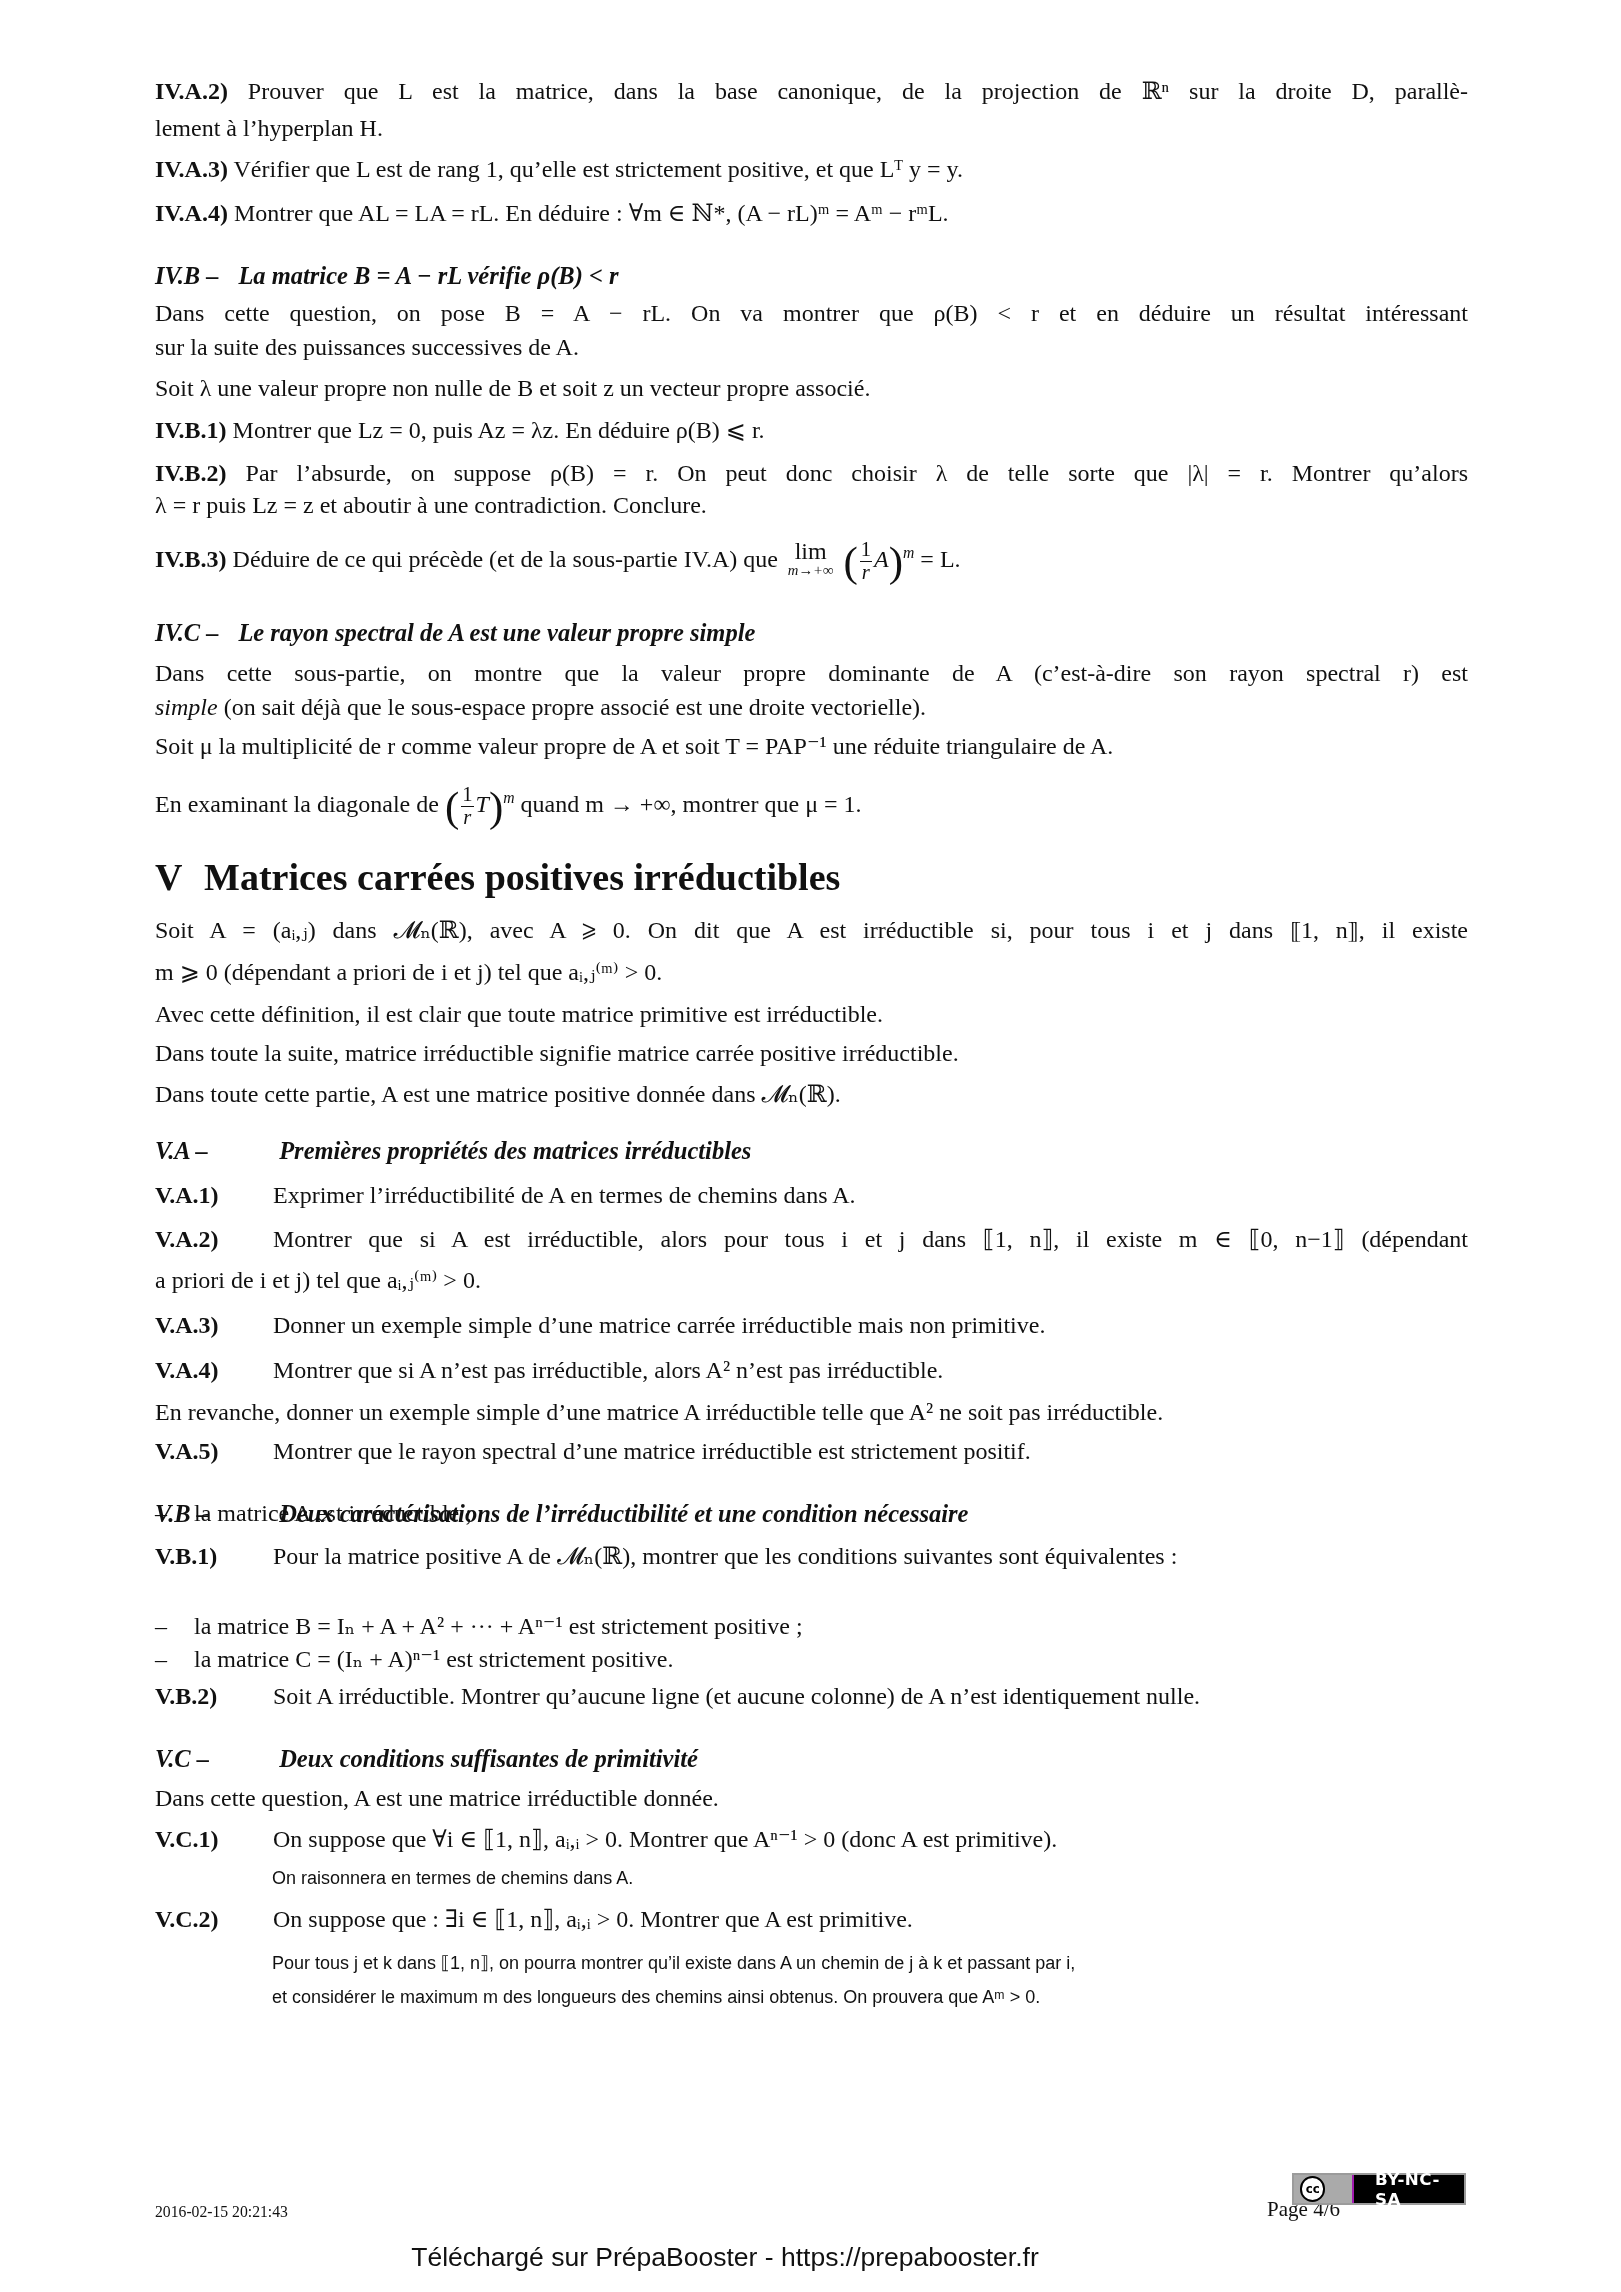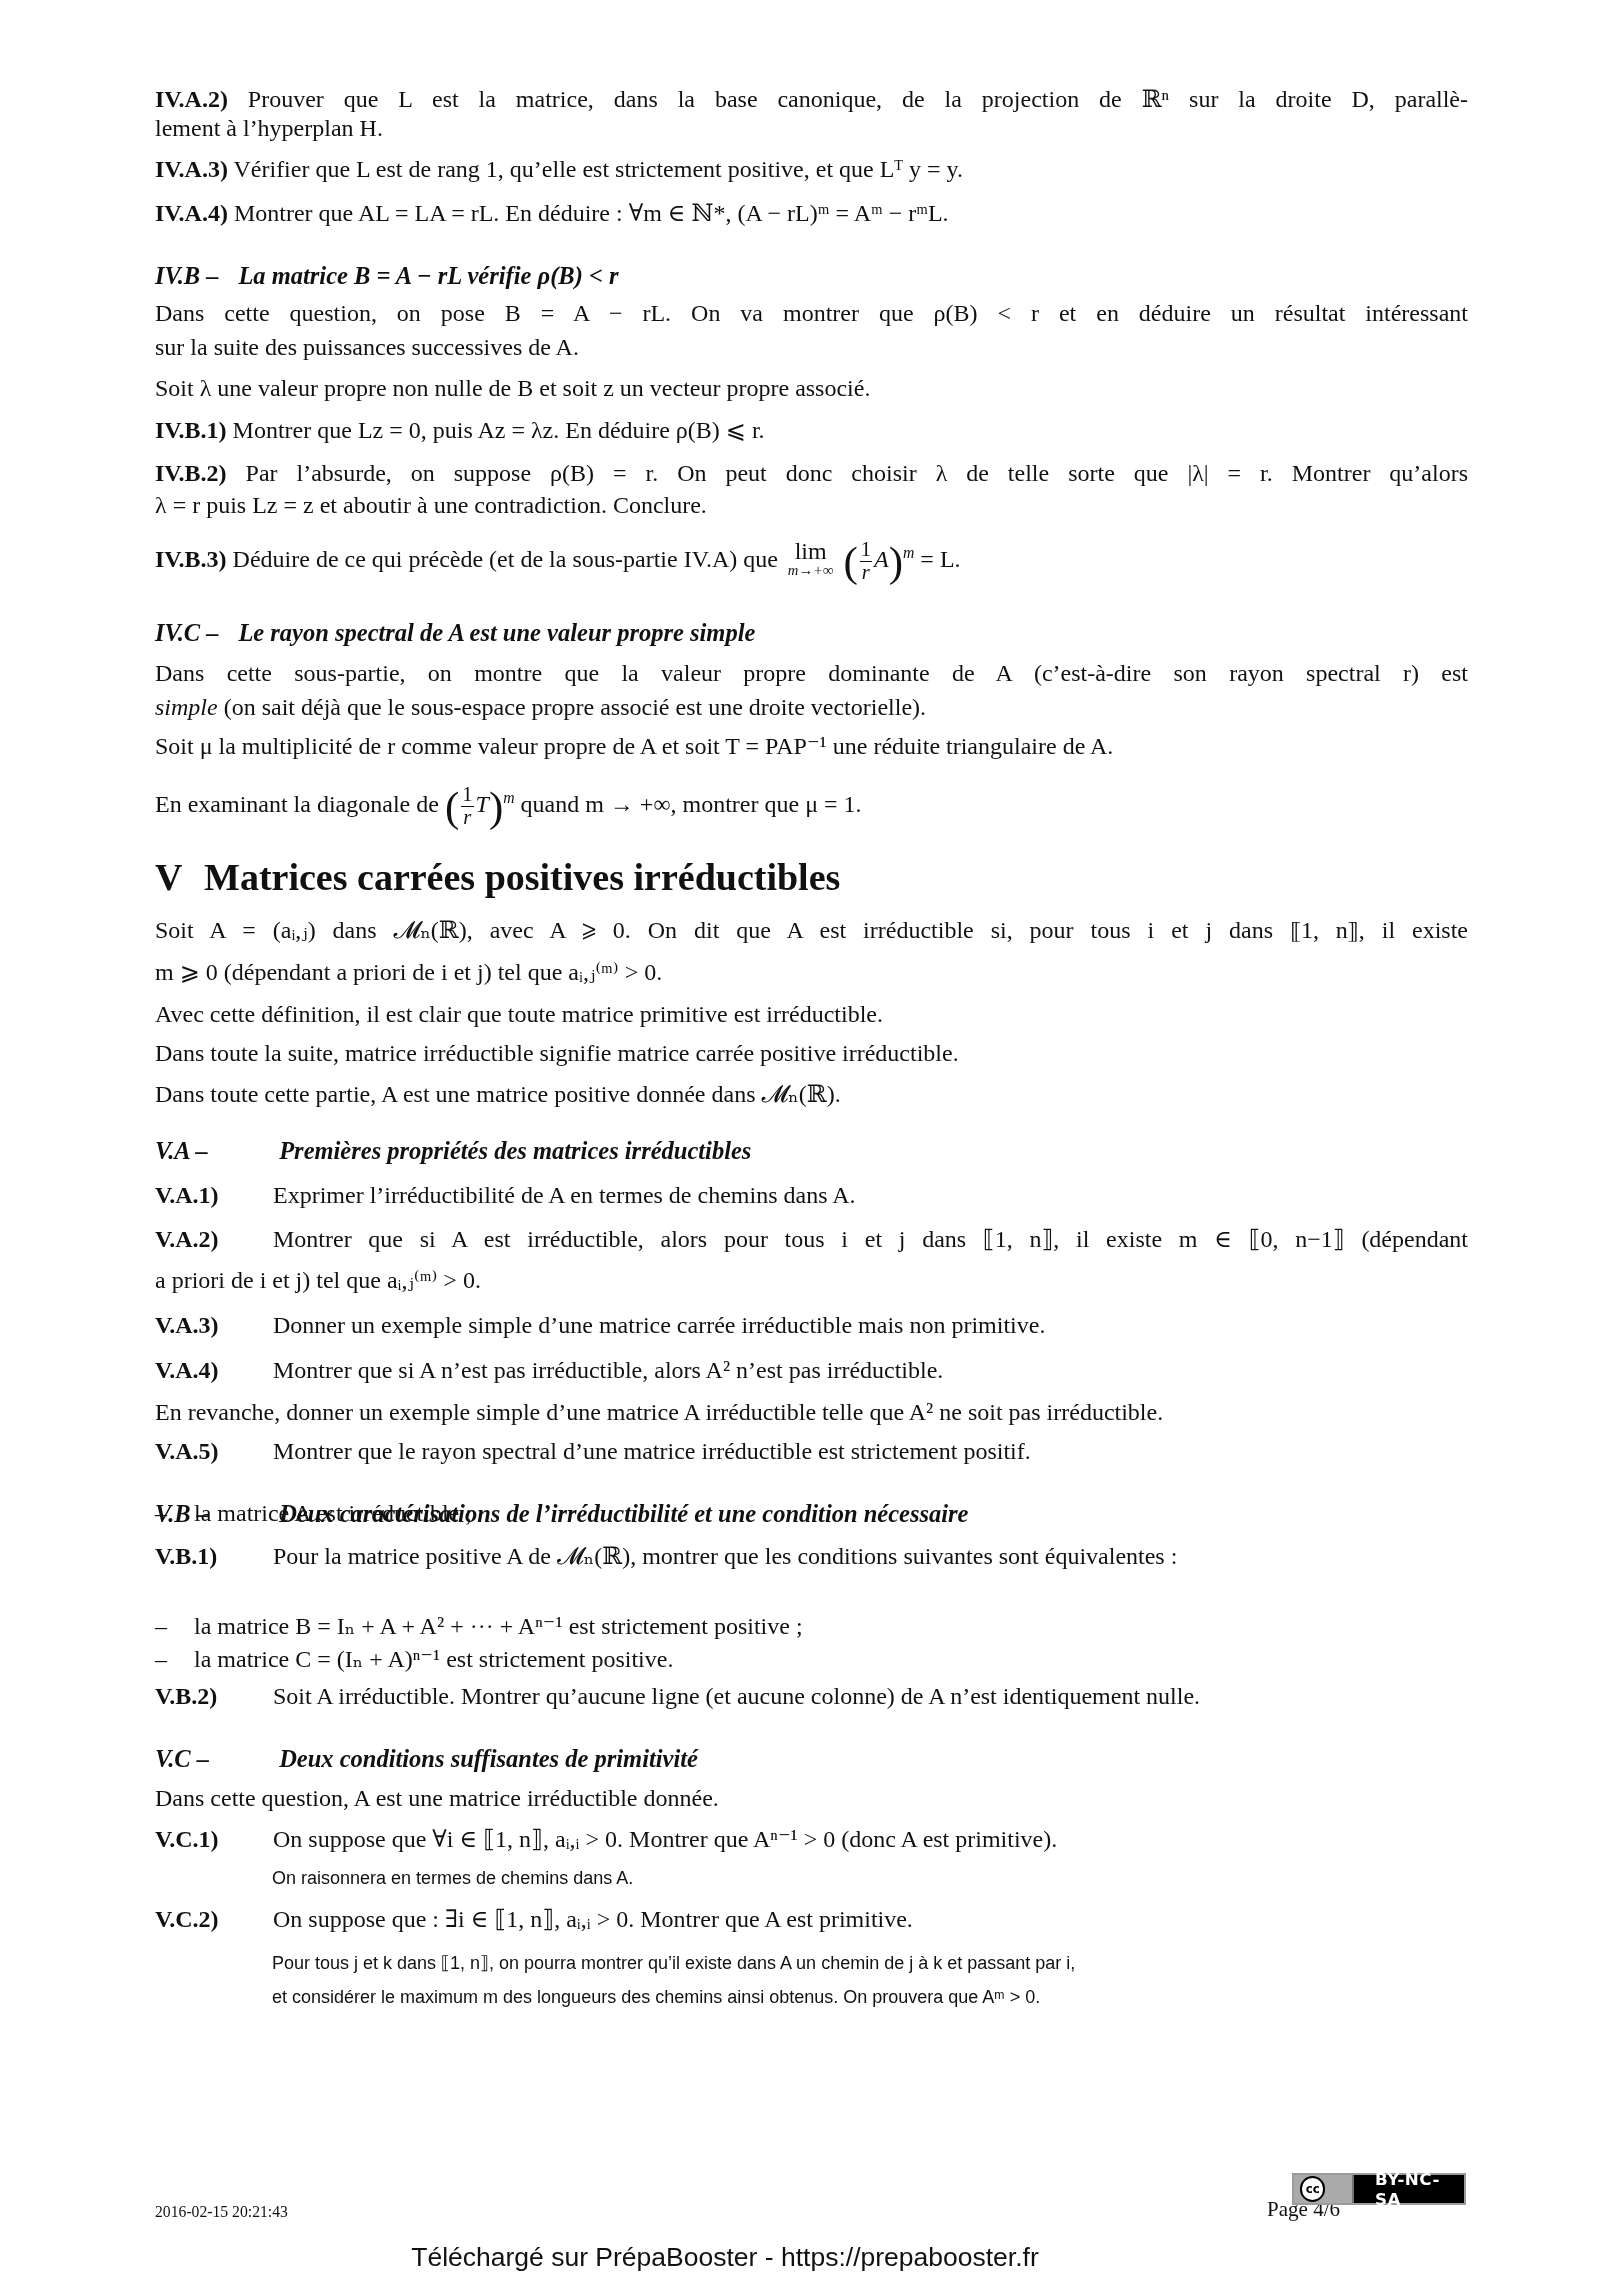--- a/index.html
+++ b/index.html
@@ -27,33 +27,33 @@
   .lim { display:inline-flex; flex-direction:column; align-items:center; vertical-align:middle;
          line-height:19.6px; margin:0 3.9px; }
   .lim small { font-size:14.7px; font-style:italic; }
   sup, sub { font-size:15.7px; line-height:0; }
   .footer-ts { position:absolute; left:155px; top:2203px; font-size:15.7px;
                font-family:"Liberation Serif","DejaVu Serif",serif; }
   .footer-page { position:absolute; left:0; width:1340px; top:2197px; text-align:right; font-size:21px;
                  font-family:"Liberation Serif","DejaVu Serif",serif; }
   .cc { position:absolute; left:1292px; top:2173px; width:174px; height:32px; background:#000;
         border:2px solid #9b9b9b; box-sizing:border-box; display:flex; align-items:center; }
-  .cc .circle-wrap { width:61px; height:28px; background:#aaaaaa; display:flex; align-items:center; justify-content:flex-start; padding-left:5.9px; box-sizing:border-box; border-right:2px solid #737373;}
+  .cc .circle-wrap { width:61px; height:28px; background:#aaaaaa; display:flex; align-items:center; justify-content:flex-start; padding-left:5.9px; box-sizing:border-box; border-right:2px solid #a21caf;}
   .cc .circle { width:25.5px; height:25.5px; border-radius:50%; background:#fff; border:2.9px solid #000;
                 box-sizing:border-box; font-size:11.8px; font-weight:bold; color:#000; display:flex; align-items:center; justify-content:center;
                 font-family:"DejaVu Sans",sans-serif; }
   .cc .txt { color:#fff; font-weight:bold; font-size:16.7px; margin-left:21px; letter-spacing:0.5px;
              font-family:"DejaVu Sans",sans-serif; }
   .dl { position:absolute; left:0; width:1450px; top:2242px; text-align:center; font-size:26.5px;
         font-family:"Liberation Sans","DejaVu Sans",sans-serif; }
 </style>
 </head>
 <body>
 
-<div class="ln just" style="top:83px;">
+<div class="ln just" style="top:75px;">
   <span class="lbl">IV.A.2)</span>
   <span>Prouver que L est la matrice, dans la base canonique, de la projection de ℝⁿ sur la droite D, parallè-</span>
 </div>
 <div class="ln" style="top:112px;">lement à l’hyperplan H.</div>
 <div class="ln" style="top:153px;">
   <span class="lbl">IV.A.3)</span>
   <span>Vérifier que L est de rang 1, qu’elle est strictement positive, et que Lᵀ y = y.</span>
 </div>
 <div class="ln" style="top:197px;">
   <span class="lbl">IV.A.4)</span>

